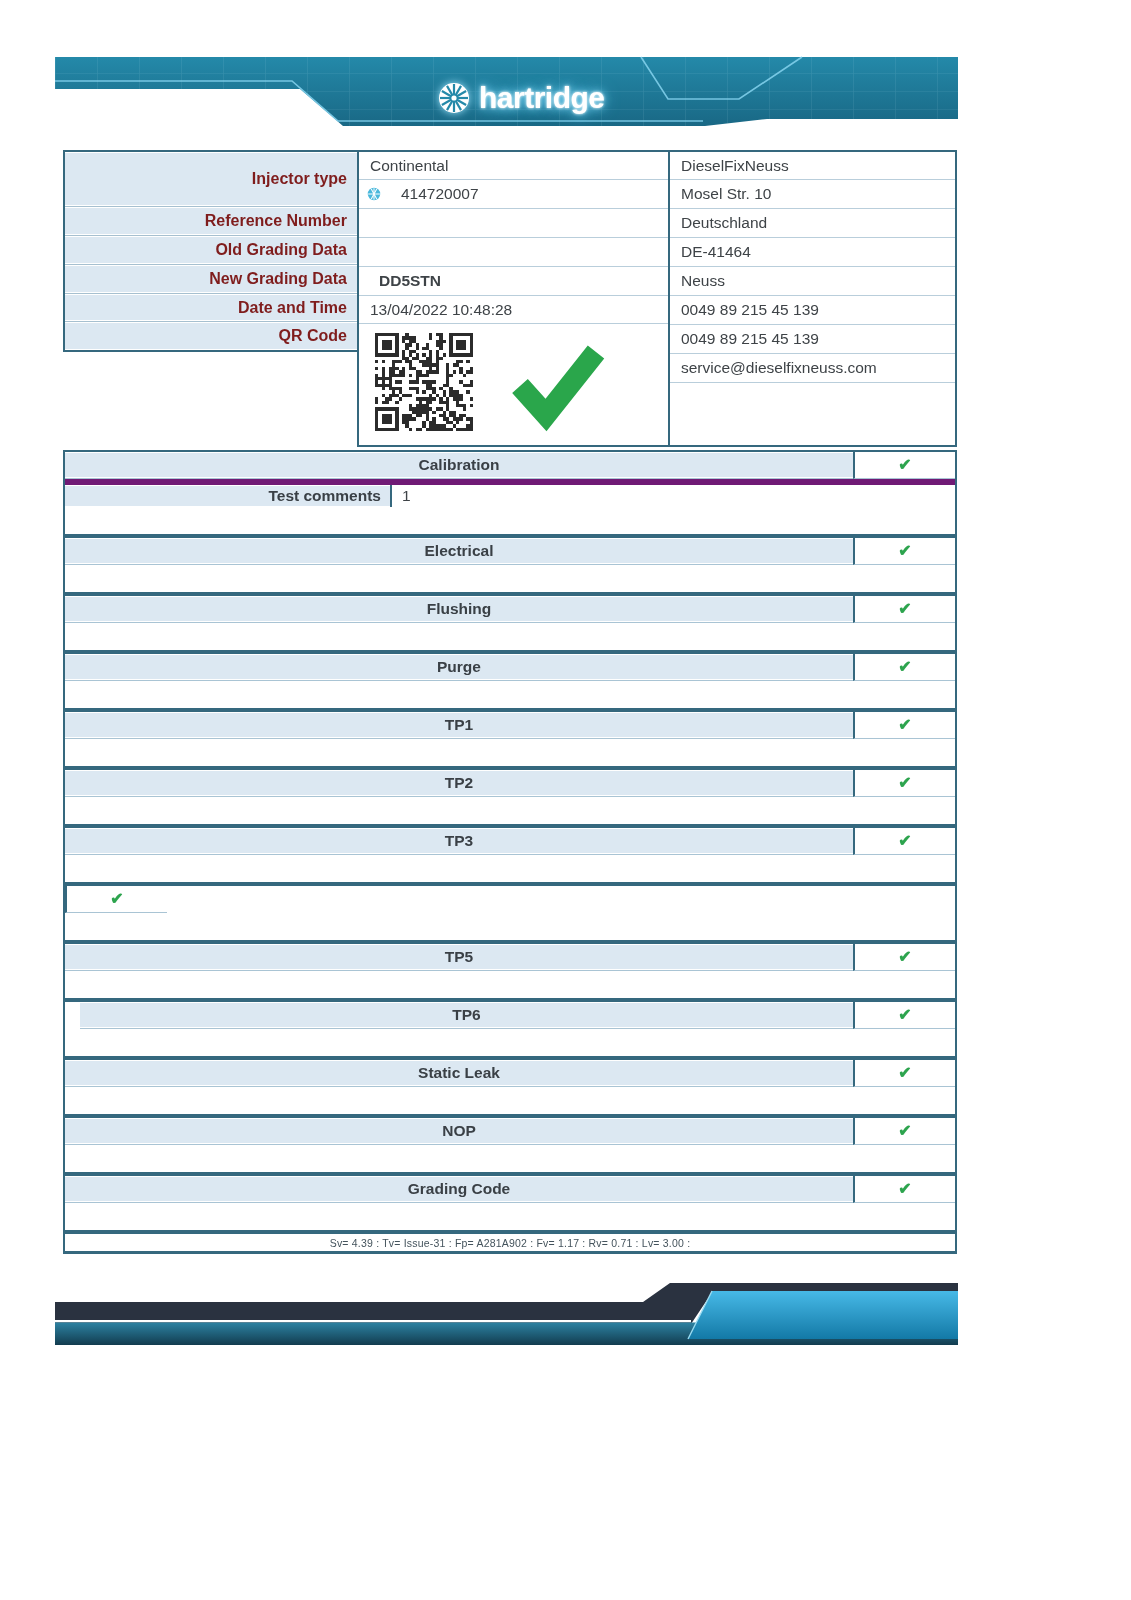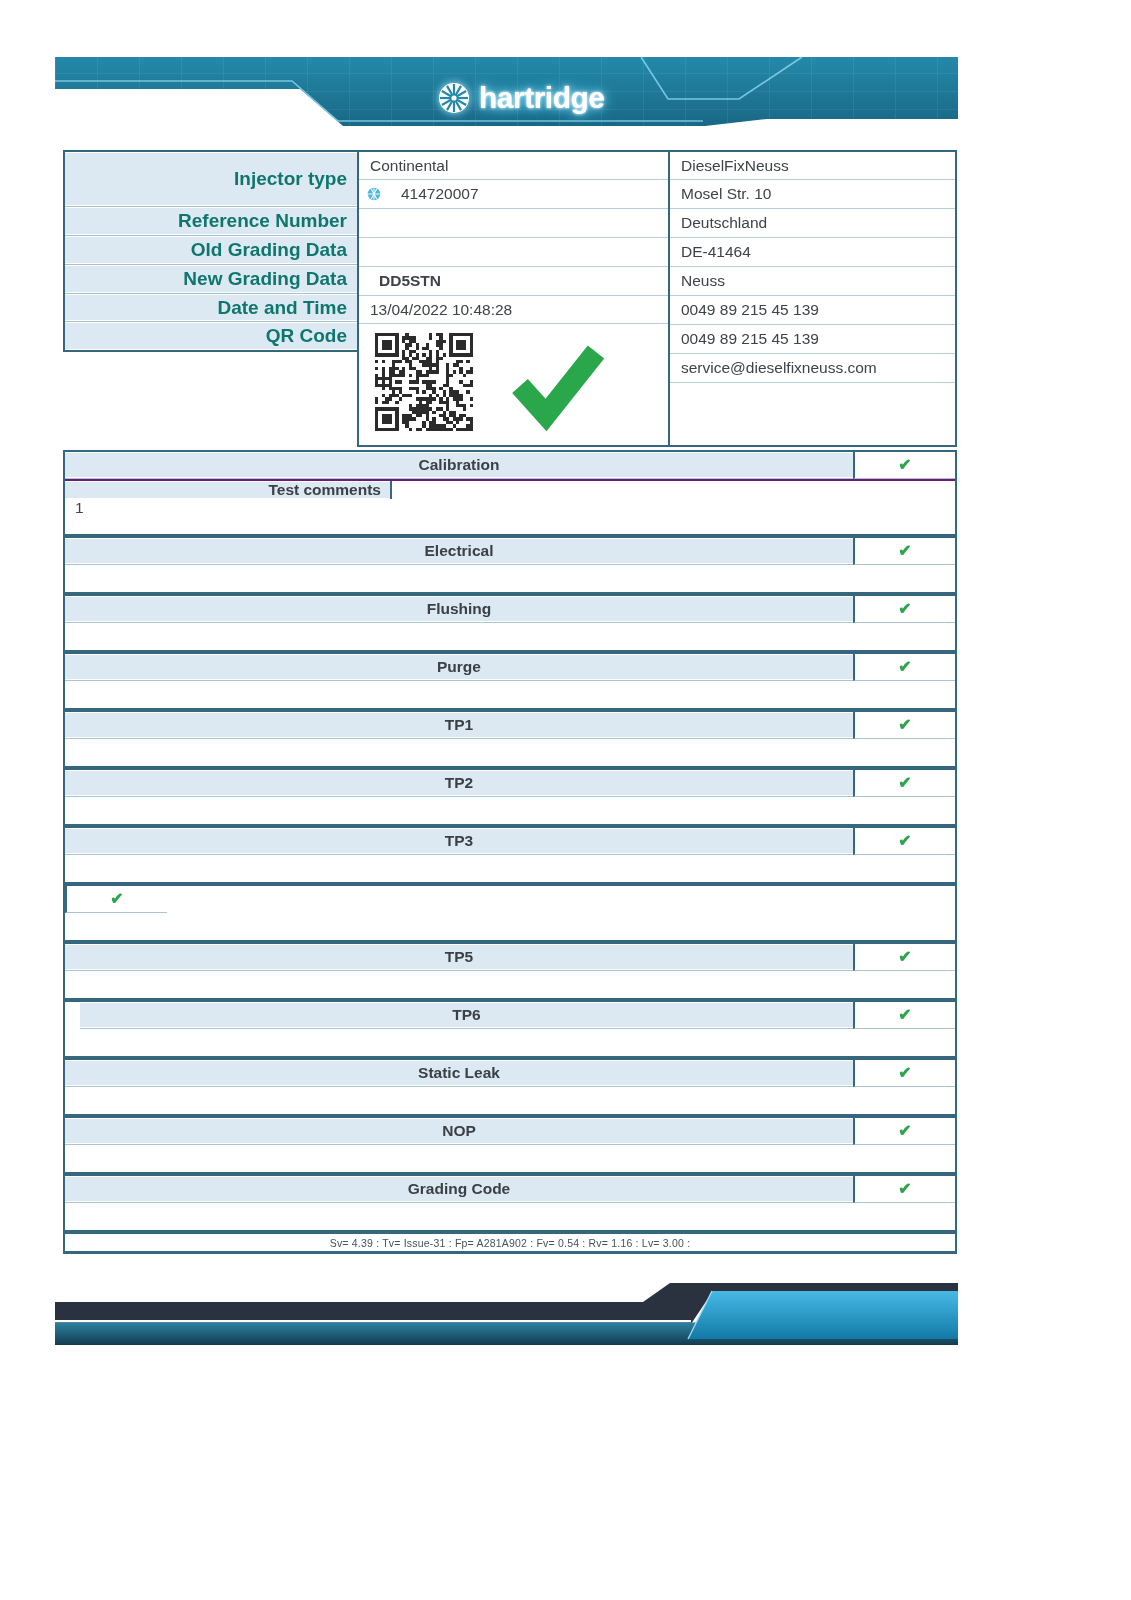--- a/index.html
+++ b/index.html
@@ -9,40 +9,40 @@
   
   #banner-top{position:absolute;left:55px;top:55px;width:903px;height:73px;}
   #logo{position:absolute;left:436px;top:78px;height:40px;display:flex;align-items:center;gap:7px;}
   #logo .logo-text{font-size:30px;font-weight:bold;color:#ffffff;letter-spacing:-0.5px;
         text-shadow:0 0 3px #ffffff,0 0 9px #8ee0ff,0 0 16px #55c6ee;}
   #logo svg{filter:drop-shadow(0 0 4px #9fe6ff);}
 
   
   .cellgroup{position:absolute;border:2px solid #35687e;box-sizing:border-box;background:#fff;}
   .lbl{background:#dce8f2;display:flex;align-items:center;justify-content:flex-end;
-       padding-right:10px;font-weight:bold;color:#0f766e;font-size:19px;
+       padding-right:10px;font-weight:bold;color:#7f1d1d;font-size:16px;
        border-bottom:1px solid #a6c0d0;box-shadow:inset 0 1px 0 #fff,inset 0 -1px 0 #fff;
        box-sizing:border-box;}
   .val{display:flex;align-items:center;padding-left:11px;font-size:15.5px;color:#3e4347;
        border-bottom:1px solid #b9cedb;box-sizing:border-box;background:#fff;}
   .nb{border-bottom:none;}
   .bold{font-weight:bold;padding-left:20px;}
   .qrcell{position:relative;background:#fff;}
 
   
   .block{position:absolute;left:63px;width:894px;border:2px solid #35687e;box-sizing:border-box;background:#fff;}
   .hrow{display:flex;height:27px;}
   .hname{flex:1;background:#dce8f2;display:flex;align-items:center;justify-content:center;
          font-weight:bold;font-size:15.5px;color:#3a4046;
          border-bottom:1px solid #a9c4d4;box-shadow:inset 0 1px 0 #fff,inset 0 -1px 0 #fff;box-sizing:border-box;}
   .hcheck{width:102px;border-left:2px solid #35687e;border-bottom:1px solid #a9c4d4;
           display:flex;align-items:center;justify-content:center;box-sizing:border-box;background:#fff;}
   .tick{color:#2da44e;font-size:16px;font-weight:bold;line-height:1;}
   .erow{height:26px;background:#fff;}
-  .crow{display:flex;height:28px;border-top:2px solid #701a75;box-sizing:border-box;flex-direction:column;}
+  .crow{display:flex;height:28px;border-top:6px solid #701a75;box-sizing:border-box;}
   .clabel{width:327px;background:#dce8f2;display:flex;align-items:center;justify-content:flex-end;
           padding-right:9px;font-weight:bold;font-size:15.5px;color:#3a4046;
           border-right:2px solid #35687e;box-shadow:inset 0 1px 0 #fff,inset 0 -1px 0 #fff;box-sizing:border-box;}
   .cvalue{flex:1;display:flex;align-items:center;padding-left:10px;font-size:15.5px;}
 
   #version-row{position:absolute;left:63px;top:1232px;width:894px;height:22px;
         border:2px solid #35687e;border-bottom-width:3px;box-sizing:border-box;
         display:flex;align-items:center;justify-content:center;
         font-size:10.5px;color:#44535c;background:#fff;letter-spacing:0.2px;}
 
@@ -583,21 +583,21 @@
   <div class="block" style="top:1174px;height:58px;">
     <div class="hrow">
         <div class="hname">Grading Code</div>
     <div class="hcheck">
           <span class="tick">✔</span>
         </div>
       </div>
     <div class="erow"></div>
   </div>
 
-  <div id="version-row">Sv= 4.39  :  Tv= Issue-31  :  Fp= A281A902  :  Fv= 0.54  :  Rv= 1.16  :  Lv= 3.00  :</div>
+  <div id="version-row">Sv= 4.39  :  Tv= Issue-31  :  Fp= A281A902  :  Fv= 1.17  :  Rv= 0.71  :  Lv= 3.00  :</div>
 
   <svg id="banner-bottom" viewBox="0 0 903 66" preserveAspectRatio="none">
     <defs>
       <linearGradient id="bluegrad" x1="0" y1="0" x2="0" y2="1">
         <stop offset="0" stop-color="#47b9e7"></stop>
         <stop offset="1" stop-color="#1379a6"></stop>
       </linearGradient>
       <linearGradient id="tealbar" x1="0" y1="0" x2="0" y2="1">
         <stop offset="0" stop-color="#2d82a2"></stop>
         <stop offset="1" stop-color="#123c4f"></stop>

